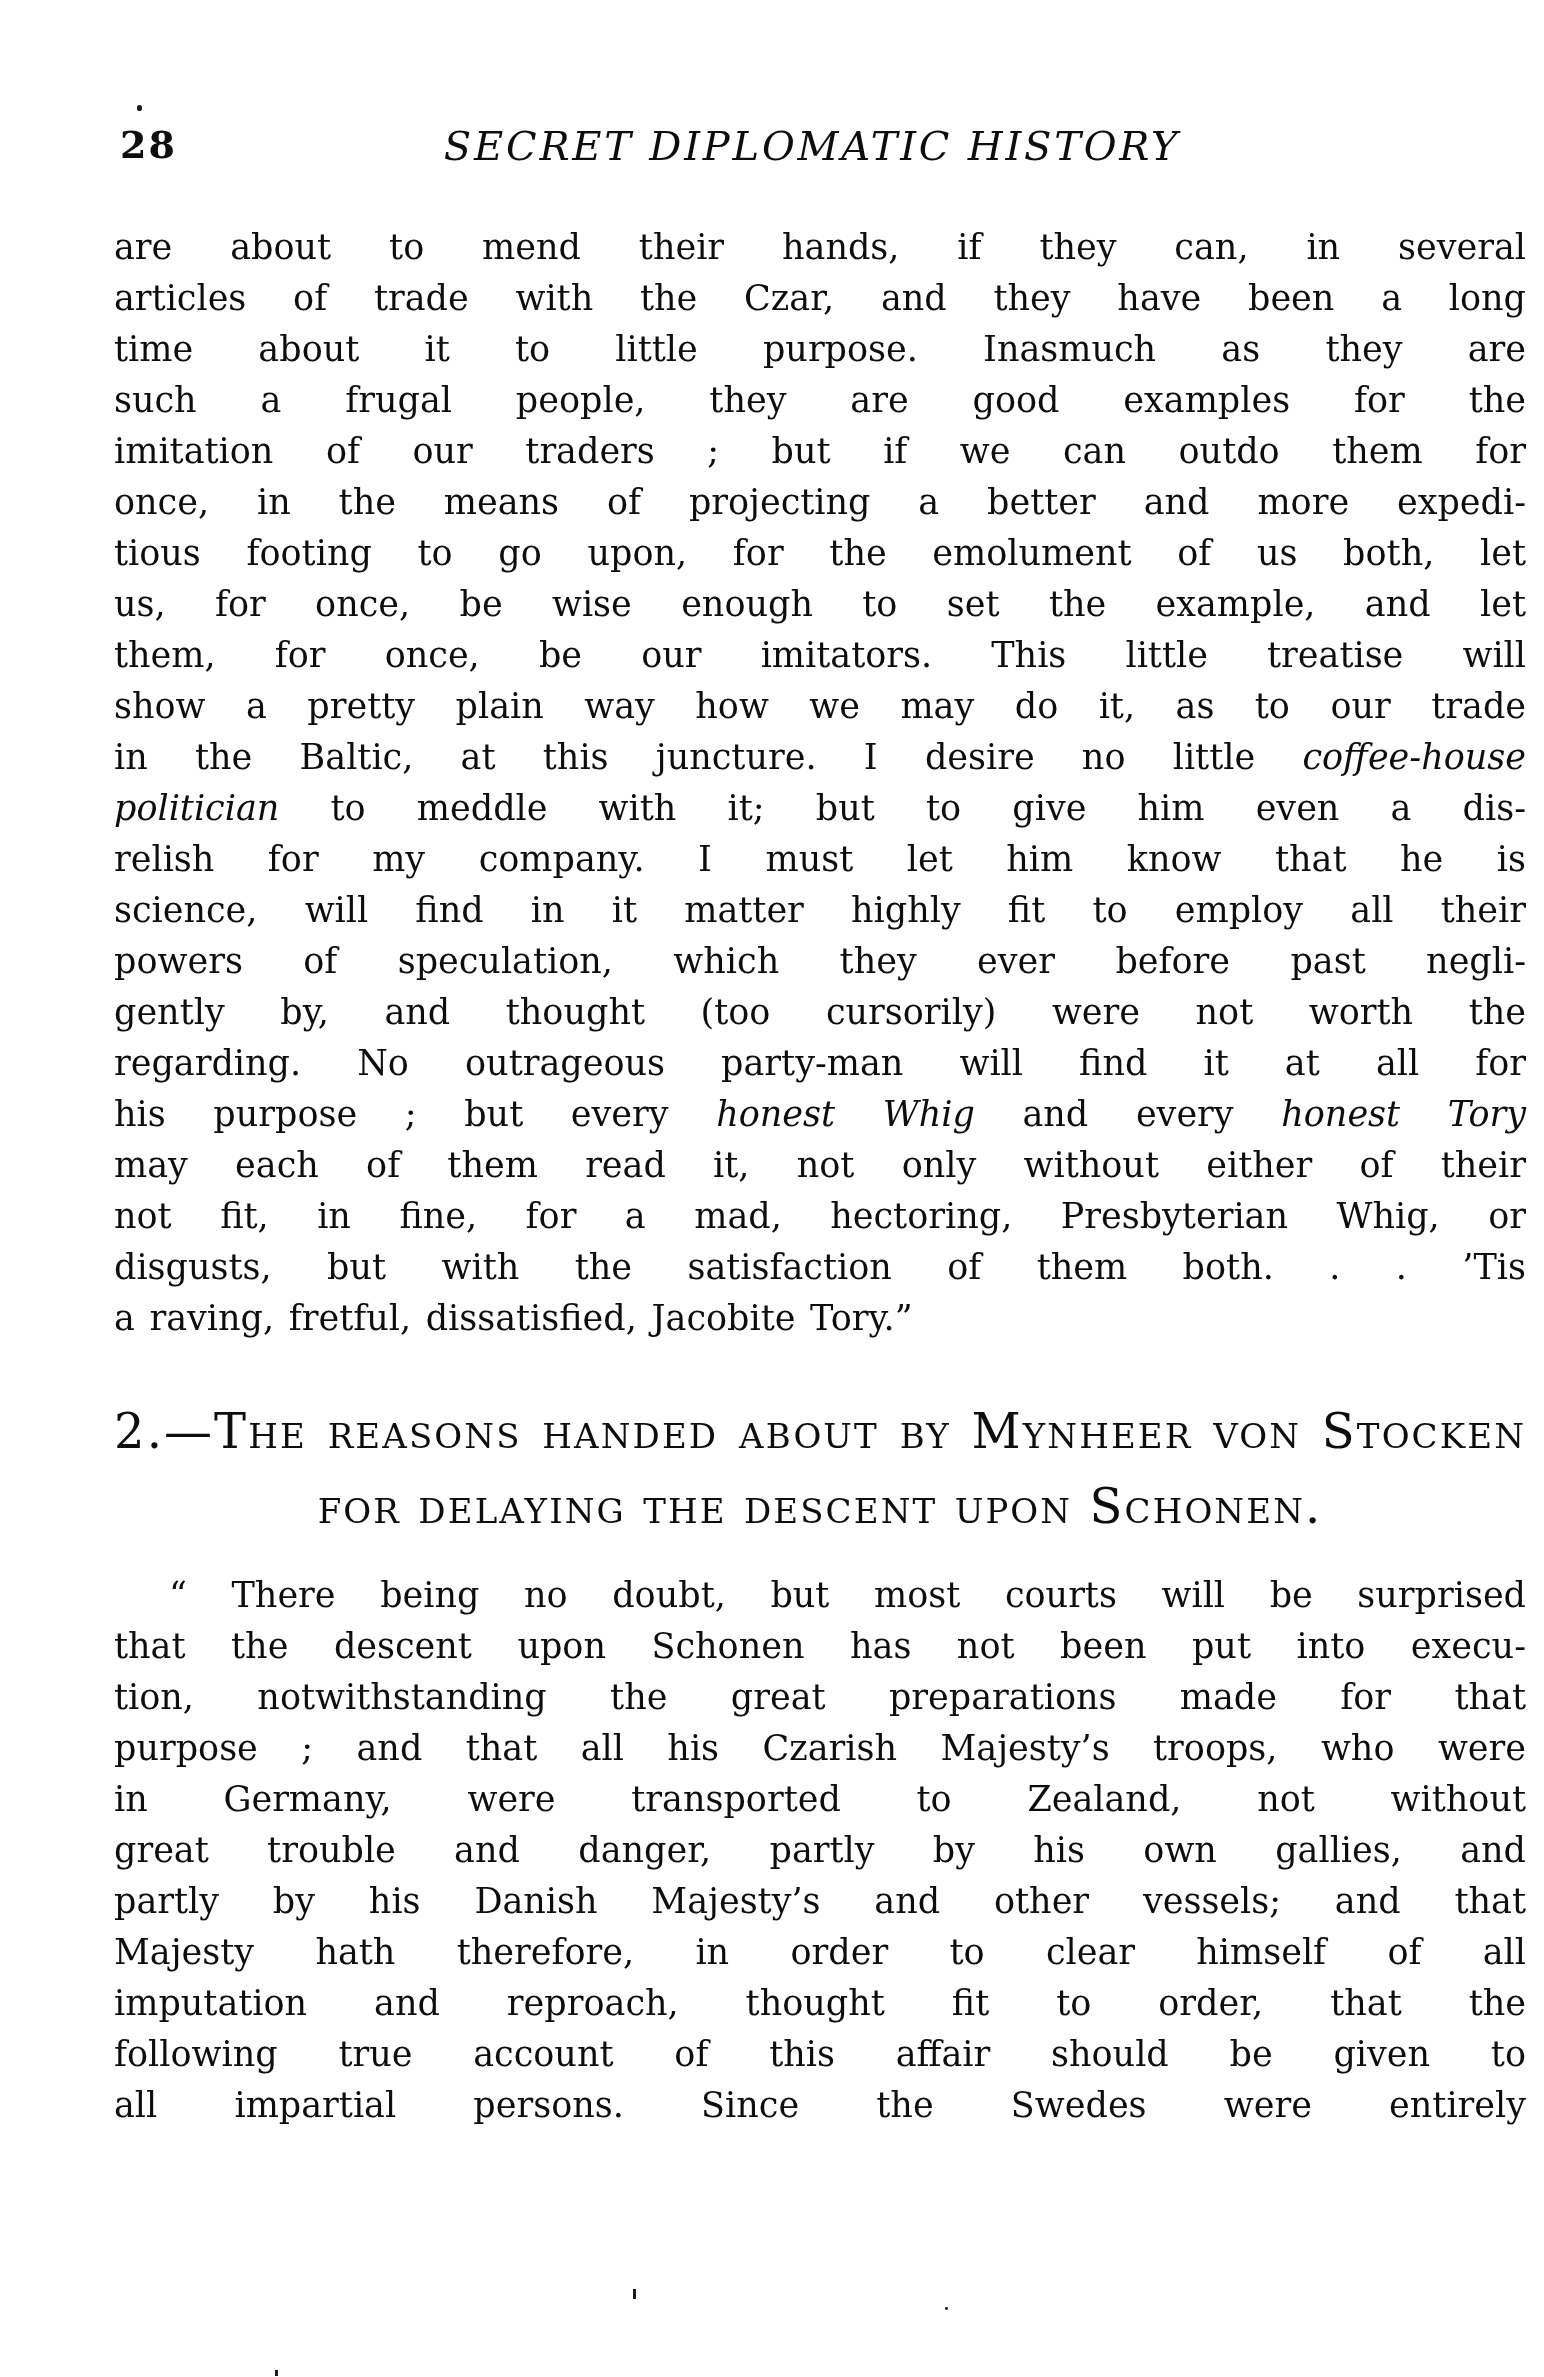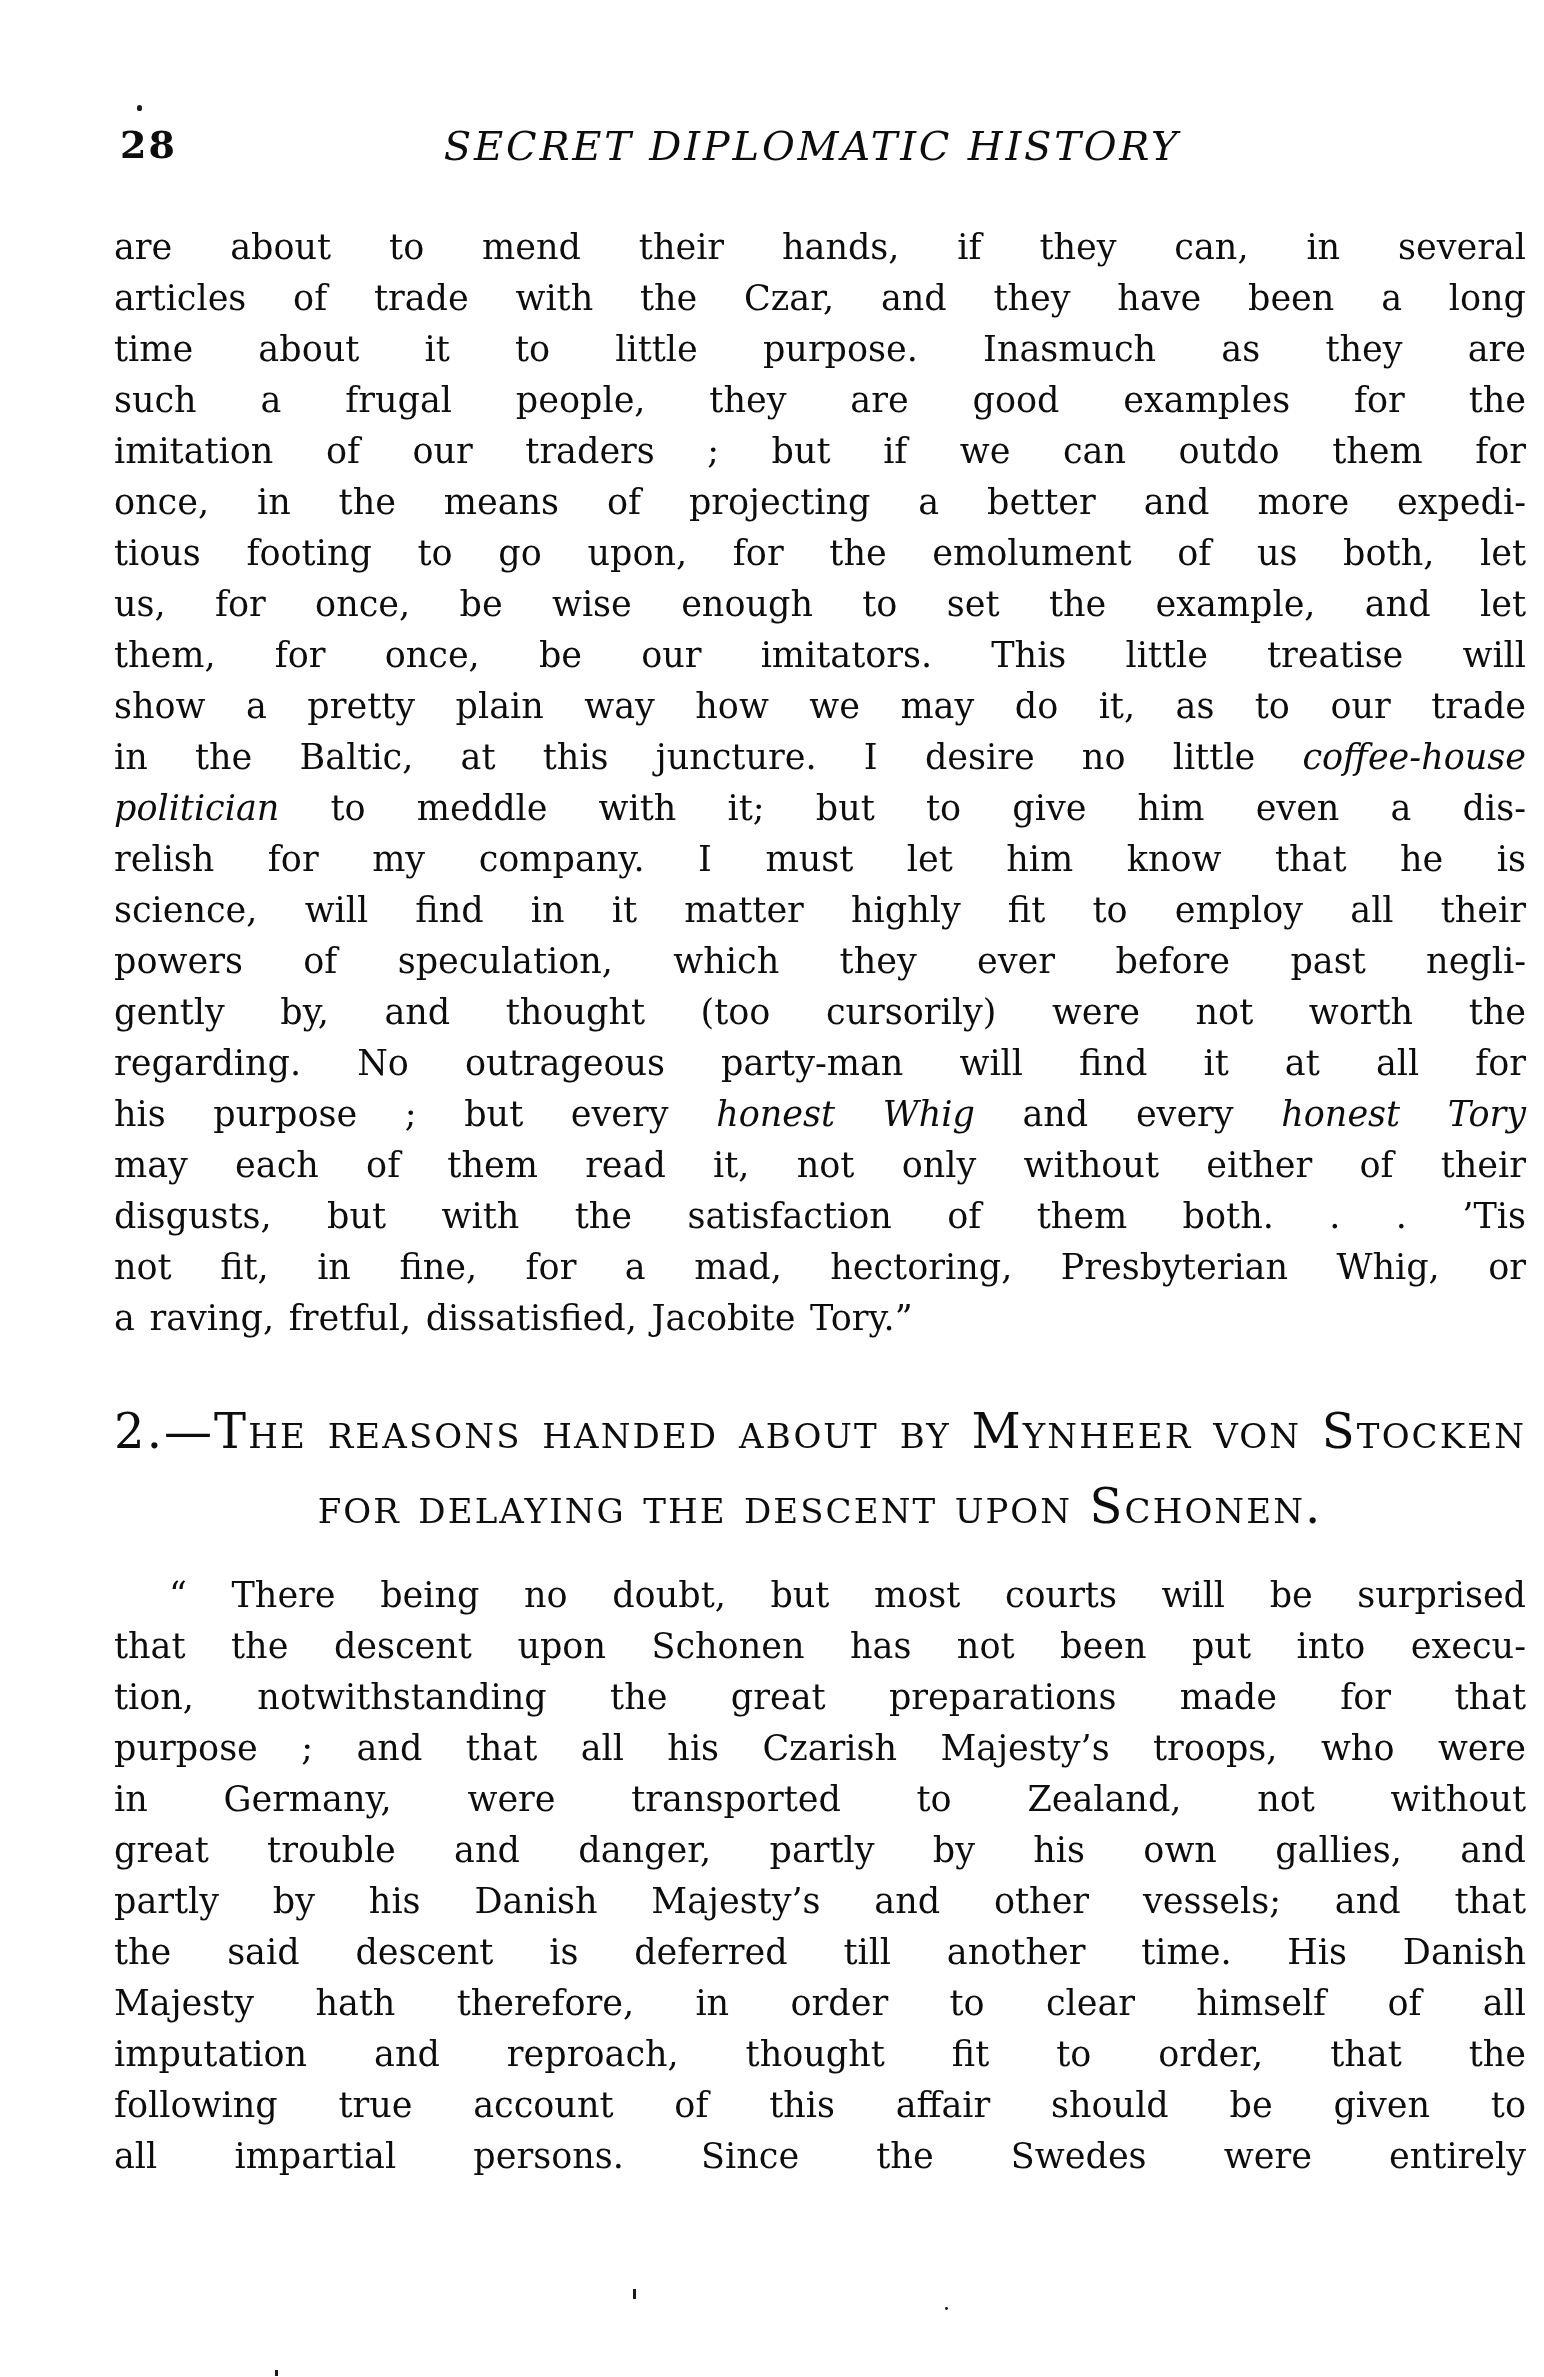--- a/index.html
+++ b/index.html
@@ -94,39 +94,38 @@
         <div class="line">show a pretty plain way how we may do it, as to our trade</div>
         <div class="line">in the Baltic, at this juncture. I desire no little <i>coffee-house</i></div>
         <div class="line"><i>politician</i> to meddle with it; but to give him even a dis-</div>
         <div class="line">relish for my company. I must let him know that he is</div>
         <div class="line">science, will find in it matter highly fit to employ all their</div>
         <div class="line">powers of speculation, which they ever before past negli-</div>
         <div class="line">gently by, and thought (too cursorily) were not worth the</div>
         <div class="line">regarding. No outrageous party-man will find it at all for</div>
         <div class="line">his purpose ; but every <i>honest Whig</i> and every <i>honest Tory</i></div>
         <div class="line">may each of them read it, not only without either of their</div>
+        <div class="line">not fit, in fine, for a mad, hectoring, Presbyterian Whig, or</div>
         <div class="line">disgusts, but with the satisfaction of them both. . . ’Tis</div>
-        <div class="line">not fit, in fine, for a mad, hectoring, Presbyterian Whig, or</div>
         <div class="line">a raving, fretful, dissatisfied, Jacobite Tory.”</div>
       </div>
 
     <div class="section-heading">
       <div class="h-line1">2.—The reasons handed about by Mynheer von Stocken</div>
       <div class="h-line2">for delaying the descent upon Schonen.</div>
     </div>
 
     <div class="para2">
         <div class="line">“ There being no doubt, but most courts will be surprised</div>
         <div class="line">that the descent upon Schonen has not been put into execu-</div>
         <div class="line">tion, notwithstanding the great preparations made for that</div>
         <div class="line">purpose ; and that all his Czarish Majesty’s troops, who were</div>
         <div class="line">in Germany, were transported to Zealand, not without</div>
         <div class="line">great trouble and danger, partly by his own gallies, and</div>
         <div class="line">partly by his Danish Majesty’s and other vessels; and that</div>
-        <div class="line">the said descent is deferred till another time. His Danish</div>
         <div class="line">Majesty hath therefore, in order to clear himself of all</div>
         <div class="line">imputation and reproach, thought fit to order, that the</div>
         <div class="line">following true account of this affair should be given to</div>
         <div class="line">all impartial persons. Since the Swedes were entirely</div>
       </div>
 
   </div>
 
   <div class="speck dot" style="left:137px; top:105px; width:5px; height:5.7px;"></div>
   <div class="speck" style="left:633px; top:2289px; width:2.8px; height:10px;"></div>

